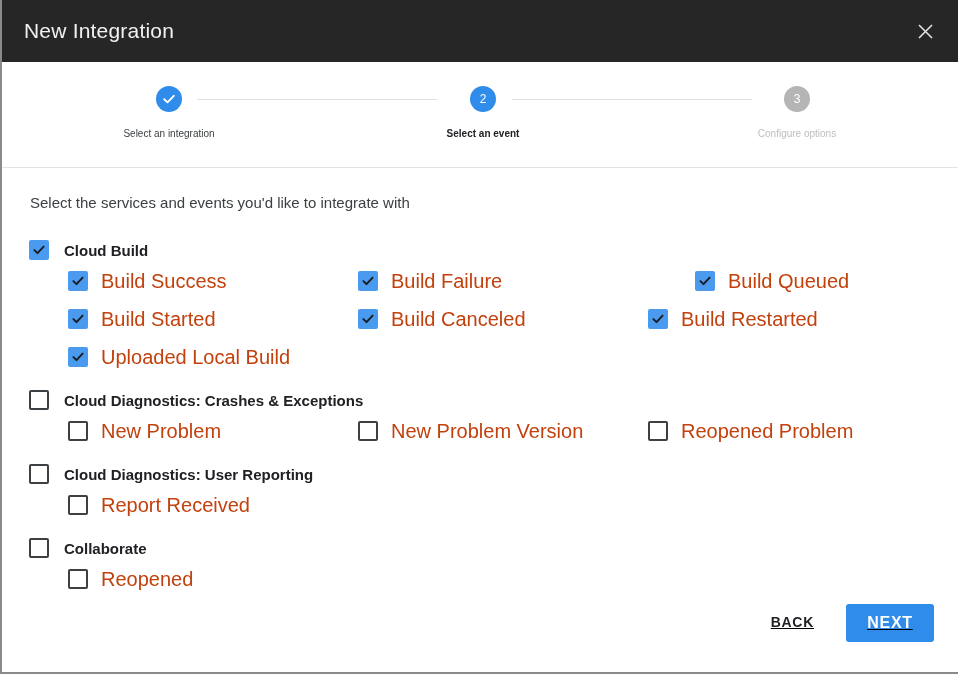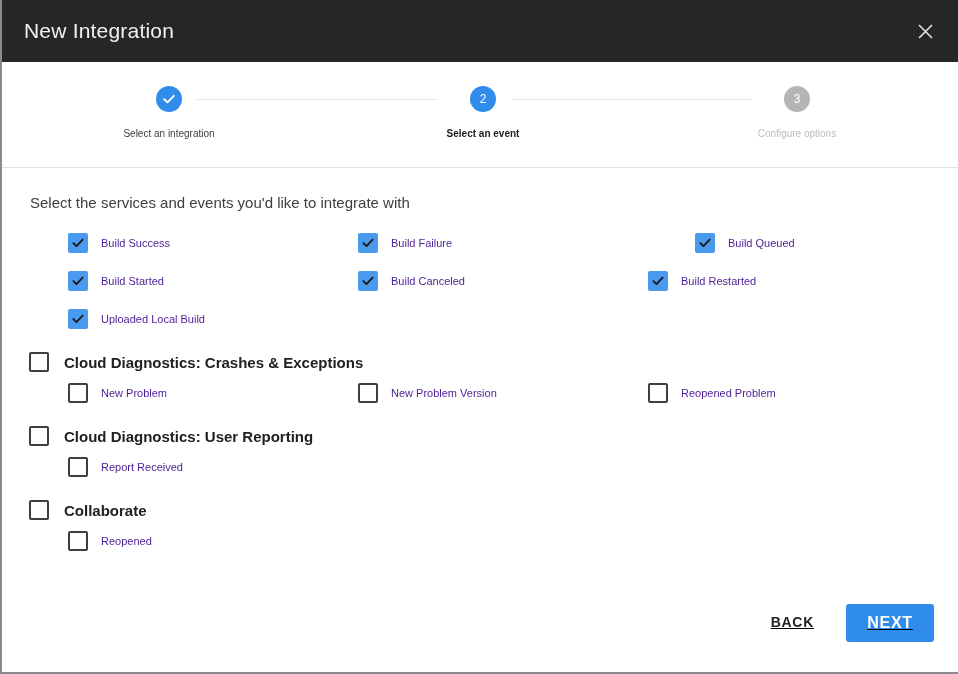--- a/index.html
+++ b/index.html
@@ -137,22 +137,22 @@
     margin-left: 0;
   }
   .child-row {
     position: absolute;
     display: flex;
     align-items: center;
     height: 24px;
     cursor: pointer;
   }
   .child-label {
-    font-size: 11px;
-    color: #4c1d95;
+    font-size: 20px;
+    color: #c2410c;
     margin-left: 13px;
     white-space: nowrap;
   }
 
   
   .cb {
     width: 20px;
     height: 20px;
     flex: 0 0 20px;
     box-sizing: border-box;
@@ -240,20 +240,28 @@
         <span>3</span>
       </div>
       <div class="step-label pending">Configure options</div>
     </div>
   </div>
 
   <div id="content">
     <div id="intro">Select the services and events you'd like to integrate with</div>
 
     <div class="group">
+      <div class="parent-row">
+        <span class="cb on">
+          <svg width="14" height="14" viewBox="0 0 14 14" aria-hidden="true">
+            <path d="M2.4 7.1 L5.5 10.2 L11.6 3.6" stroke="#1b1b1b" stroke-width="1.9" fill="none" stroke-linecap="round" stroke-linejoin="round"></path>
+          </svg>
+        </span>
+        <span class="parent-label">Cloud Build</span>
+      </div>
       <div class="child-grid" style="height:112px;">
         <div class="child-row" style="left:66px; top:0px;">
           <span class="cb on">
             <svg width="14" height="14" viewBox="0 0 14 14" aria-hidden="true">
                 <path d="M2.4 7.1 L5.5 10.2 L11.6 3.6" stroke="#1b1b1b" stroke-width="1.9" fill="none" stroke-linecap="round" stroke-linejoin="round"></path>
               </svg>
           </span>
           <span class="child-label">Build Success</span>
         </div>
         <div class="child-row" style="left:356px; top:0px;">

